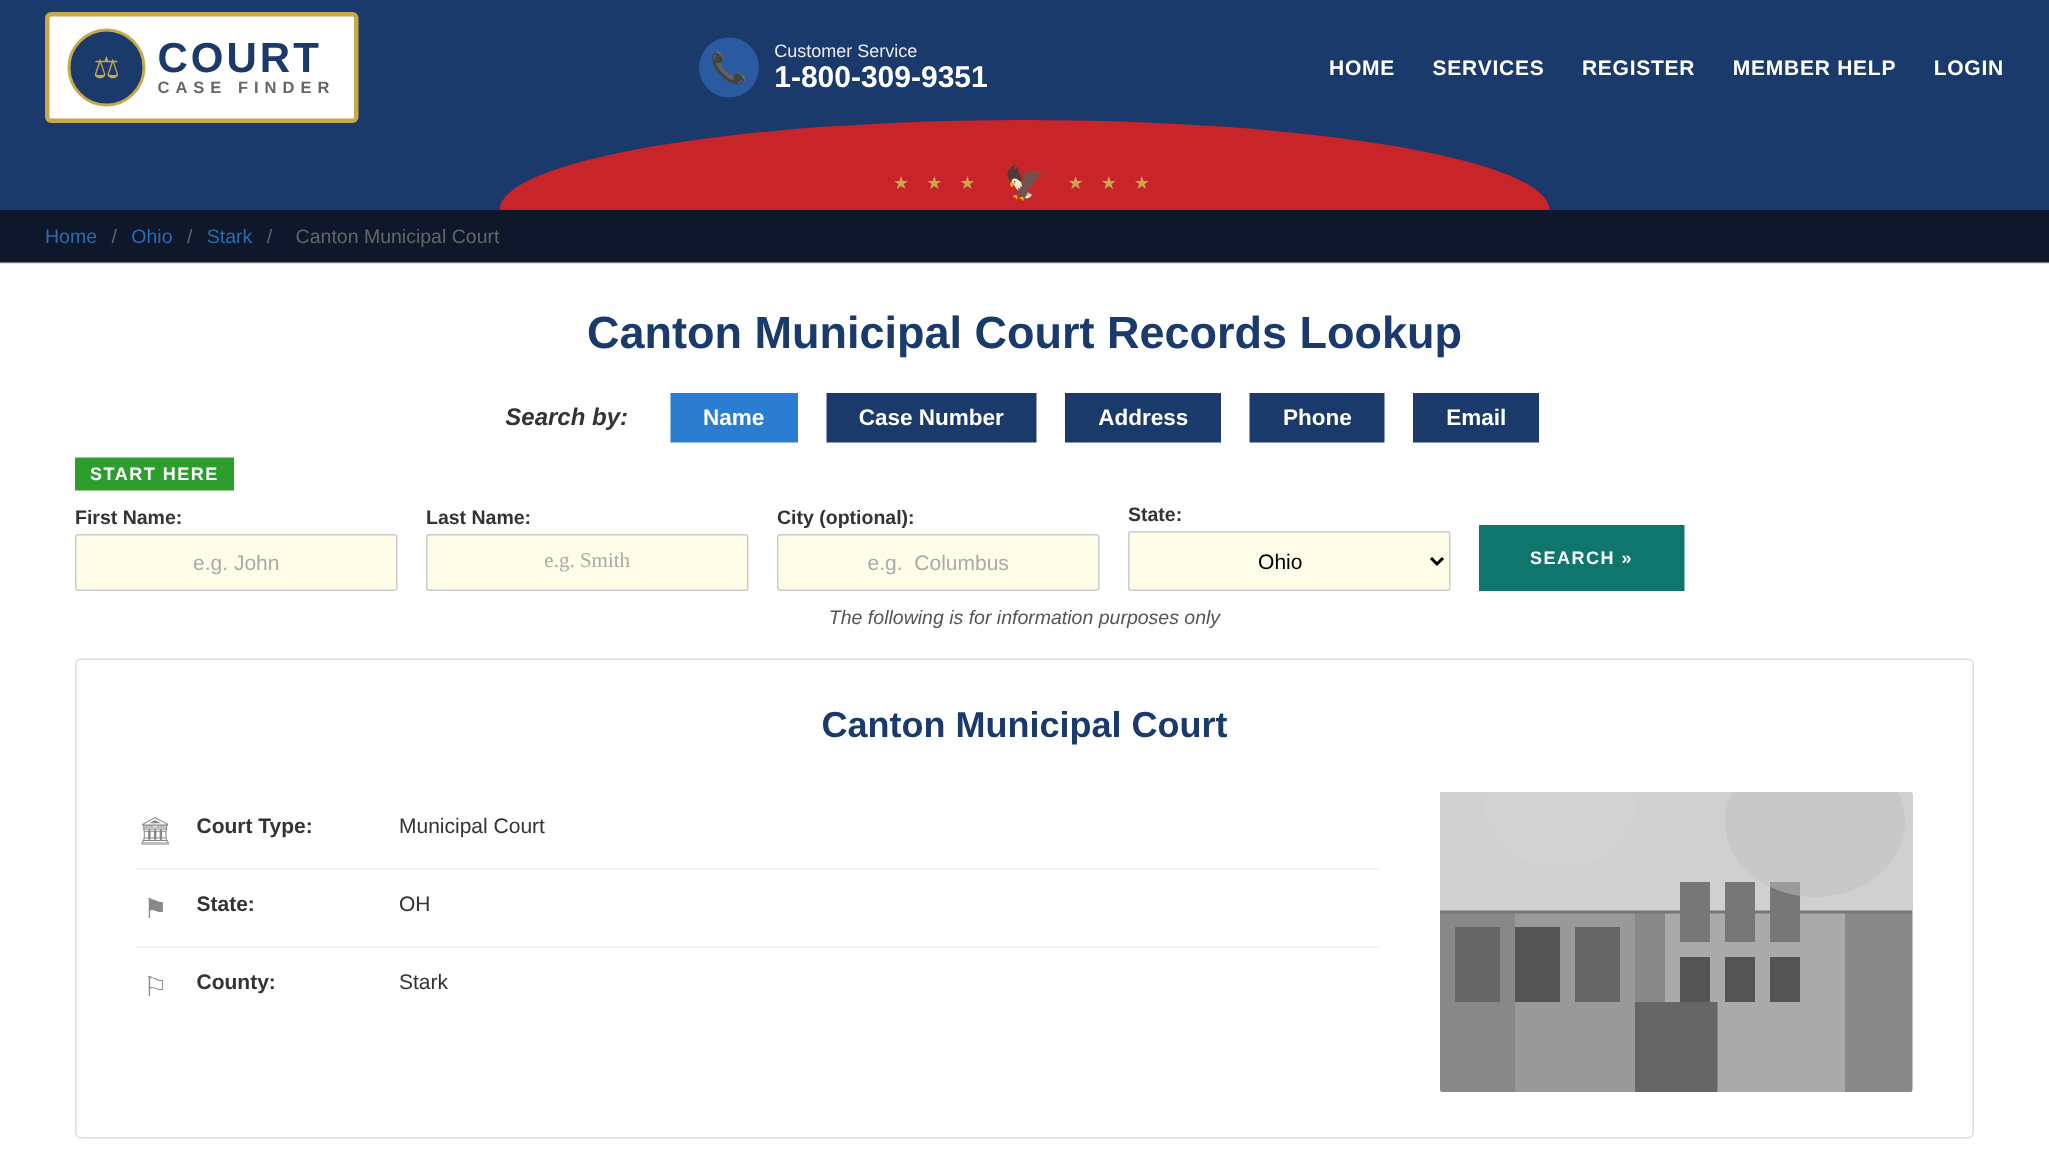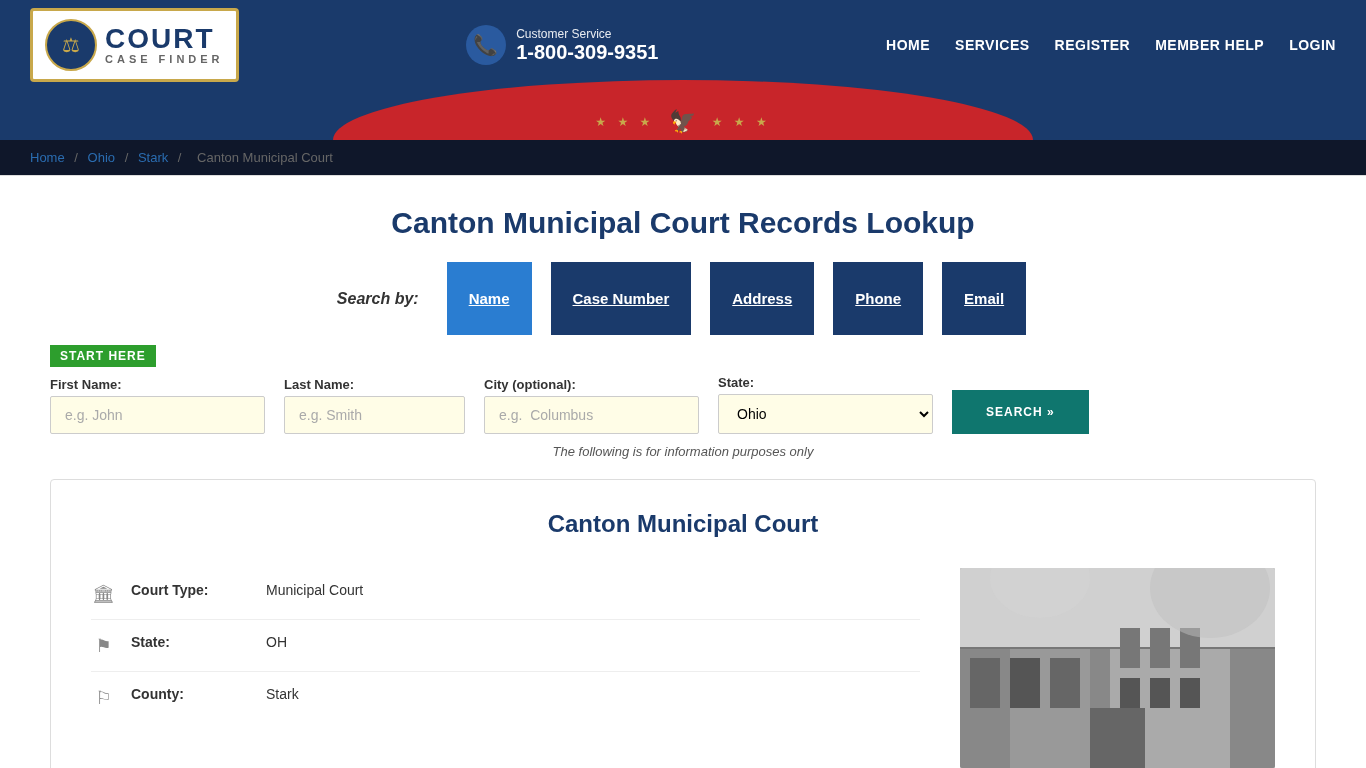--- a/index.html
+++ b/index.html
@@ -154,28 +154,27 @@
       margin-bottom: 10px;
     }
     .search-by-label {
       font-size: 16px;
       font-style: italic;
       font-weight: bold;
       color: #333;
       margin-right: 12px;
     }
     .tab-btn {
-      padding: 28px 22px;
+      padding: 8px 22px;
       font-size: 15px;
       font-weight: bold;
       color: #fff;
       border: none;
       cursor: pointer;
       margin-right: 3px;
-      text-decoration: underline;
     }
     .tab-btn.active { background: #2a7dd1; }
     .tab-btn.inactive { background: #1a3a6b; }
 
     
     .start-here-badge {
       display: inline-block;
       background: #2d9e2d;
       color: #fff;
       font-size: 12px;
@@ -202,24 +201,25 @@
       font-weight: bold;
       color: #333;
     }
     .form-group input, .form-group select {
       padding: 10px 14px;
       border: 1px solid #ccc;
       font-size: 14px;
       background: #fffde7;
       border-radius: 2px;
       outline: none;
+      text-align: center;
     }
     .form-group input::placeholder { color: #aaa; }
     .form-group.first-name input { width: 215px; }
-    .form-group.last-name input { width: 181px; }
+    .form-group.last-name input { width: 215px; font-family: Liberation Serif, serif; }
     .form-group.city input { width: 215px; }
     .form-group.state select { width: 215px; }
 
     .search-btn {
       background: #0f766e;
       color: #fff;
       border: none;
       padding: 10px 34px;
       font-size: 12px;
       font-weight: bold;

